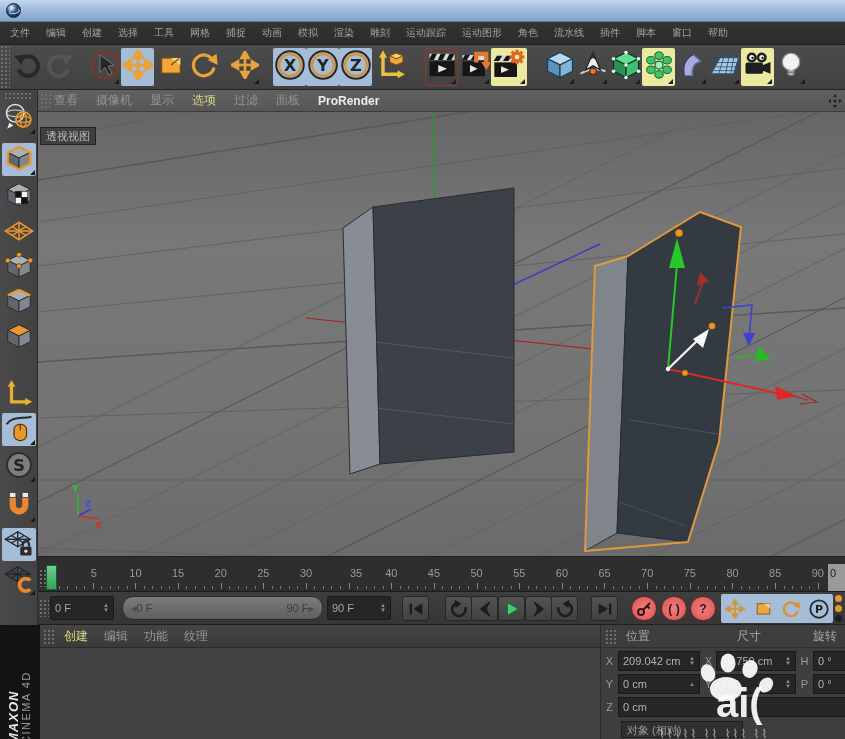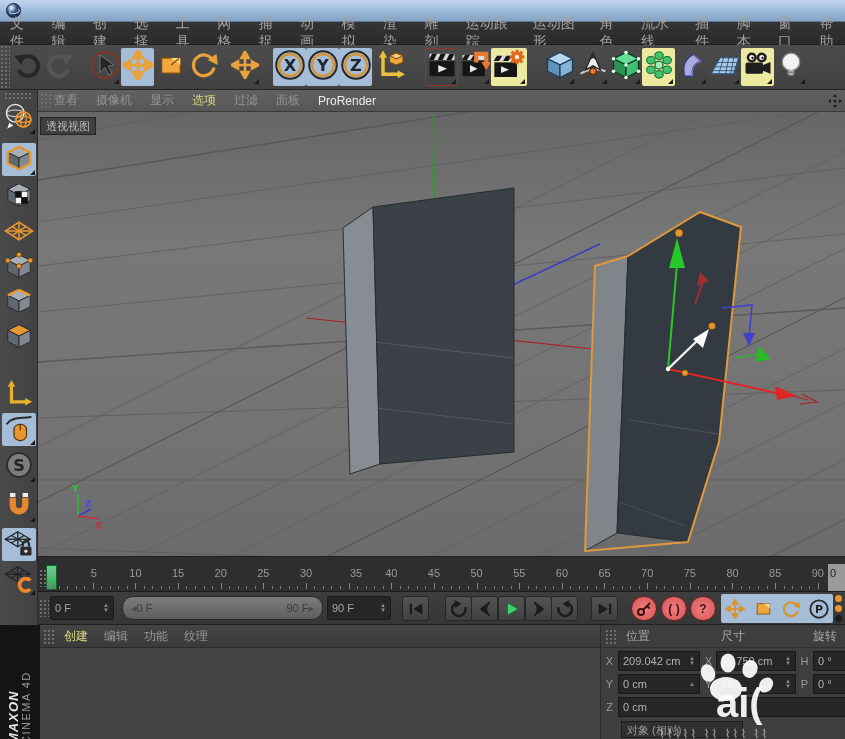--- a/index.html
+++ b/index.html
@@ -7,42 +7,42 @@
   #app{position:relative;width:845px;height:739px;overflow:hidden;background:#3a3a3a;-webkit-user-select:none;user-select:none;}
   .abs{position:absolute;}
   .grip{background-image:radial-gradient(#6e6e6e 1px,transparent 1.2px);background-size:4px 4px;background-color:transparent;}
   
   #titlebar{left:0;top:0;width:845px;height:22px;background:linear-gradient(#c3d7ee,#9ab7d8 55%,#84a4c8);display:flex;align-items:center;padding-left:6px;border-bottom:1px solid #5f7a99;}
   #c4dlogo{width:15px;height:15px;border-radius:50%;background:radial-gradient(circle at 35% 30%,#cfe2f4 8%,#35548a 40%,#101c3a 90%);border:1px solid #223;position:relative;margin-right:7px;}
   #c4dlogo:after{content:"";position:absolute;left:2px;top:5px;width:9px;height:4px;border:1.5px solid #dde8f4;border-top:none;border-radius:50%;transform:rotate(-12deg);}
   #title-text{font-size:12px;color:#0a0a0a;}
   
   #menubar{left:0;top:22px;width:845px;height:23px;background:linear-gradient(#343434,#2b2b2b);display:flex;align-items:center;gap:16px;padding-left:10px;border-bottom:1px solid #1d1d1d;}
-  #menubar span{font-size:14px;color:#a2a2a2;cursor:default;}
+  #menubar span{font-size:10px;color:#a2a2a2;cursor:default;}
   
   #toolbar{left:0;top:45px;width:845px;height:45px;background:linear-gradient(#4c4c4c,#414141);display:flex;align-items:center;border-bottom:1px solid #242424;}
   .tb{width:33px;height:38px;margin:0 0;display:flex;align-items:center;justify-content:center;position:relative;border-radius:2px;}
   .tb.hl{background:#a6bdd8;}
   .tb.yl{background:#ece9a0;}
   .tb.redframe{outline:1px solid #93362b;outline-offset:-1px;}
   .fly:after{content:"";position:absolute;right:2px;bottom:2px;border-left:5px solid transparent;border-bottom:5px solid #1c1c1c;}
   .tbgap8{width:8px;}.tbgap12{width:12px;}.tbgap16{width:16px;}
   .vgrip{width:10px;height:45px;}
   
   #vpmenubar{left:38px;top:90px;width:807px;height:22px;background:linear-gradient(#616161,#565656);display:flex;align-items:center;gap:18px;padding-left:16px;border-bottom:1px solid #3a3a3a;}
   #vpmenubar span{font-size:12px;color:#949494;}
   #vpmenubar .active{color:#d9d97c;}
-  #vpmenubar .bright{color:#ececec;}
+  #vpmenubar .bright{color:#ececec;font-weight:bold;}
   #vpmenubar .grip{position:absolute;left:2px;top:3px;width:11px;height:16px;}
   #pan-widget{position:absolute;right:3px;top:4px;width:14px;height:14px;}
   
   #viewport{left:38px;top:112px;width:807px;height:444px;overflow:hidden;background:linear-gradient(#666,#787878 30%,#737373 72%,#6b6b6b);}
   #scene{position:absolute;left:0;top:0;}
   .vplabel{position:absolute;font-size:11px;color:#b8b8b8;background:#3f3f3f;border:1px solid #242424;padding:1px 5px;line-height:14px;}
-  #view-label{left:2px;top:5px;}
+  #view-label{left:2px;top:15px;}
   #gridspacing-label{right:0px;top:452px;border-right:none;margin-left:18px;}
   
   #tl-gap{left:38px;top:556px;width:807px;height:8px;background:#2e2e2e;border-top:1px solid #1f1f1f;}
   #ruler{left:38px;top:564px;width:807px;height:28px;background:#2e2e2e;border-bottom:1px solid #1c1c1c;}
   #ruler .grip{position:absolute;left:1px;top:5px;width:10px;height:18px;}
   .tlab{position:absolute;top:3px;font-size:11px;color:#9a9a9a;}
   .tick{position:absolute;bottom:2px;width:1px;height:3px;background:#777;}
   .tick.maj{height:6px;background:#8a8a8a;}
   #playhead{position:absolute;top:1px;width:11px;height:25px;background:linear-gradient(#5fd98a,#2ea352);border:1px solid #1c5c30;}
   #ruler-cap{position:absolute;right:0;top:0;width:17px;height:27px;background:#9a9a9a;color:#222;font-size:11px;padding:3px 0 0 2px;}
@@ -887,21 +887,21 @@
       <span>功能</span>
       <span>纹理</span>
     </div>
     <div class="body"></div>
   </div>
 
   <div id="coords" class="abs">
     <div class="hdr">
       <div class="grip"></div>
       <span style="left:25px">位置</span>
-      <span style="left:120px">尺寸</span>
+      <span style="left:136px">尺寸</span>
       <span style="left:212px">旋转</span>
     </div>
 
     <div class="crow" style="left:0;top:26px;width:245px;">
       <span class="clab" style="left:2px">X</span>
       <div class="cfld" style="left:17px;width:82px">
           <span>209.042 cm</span>
           <span class="stp">
             <i>▲</i>
             <i>▼</i>

